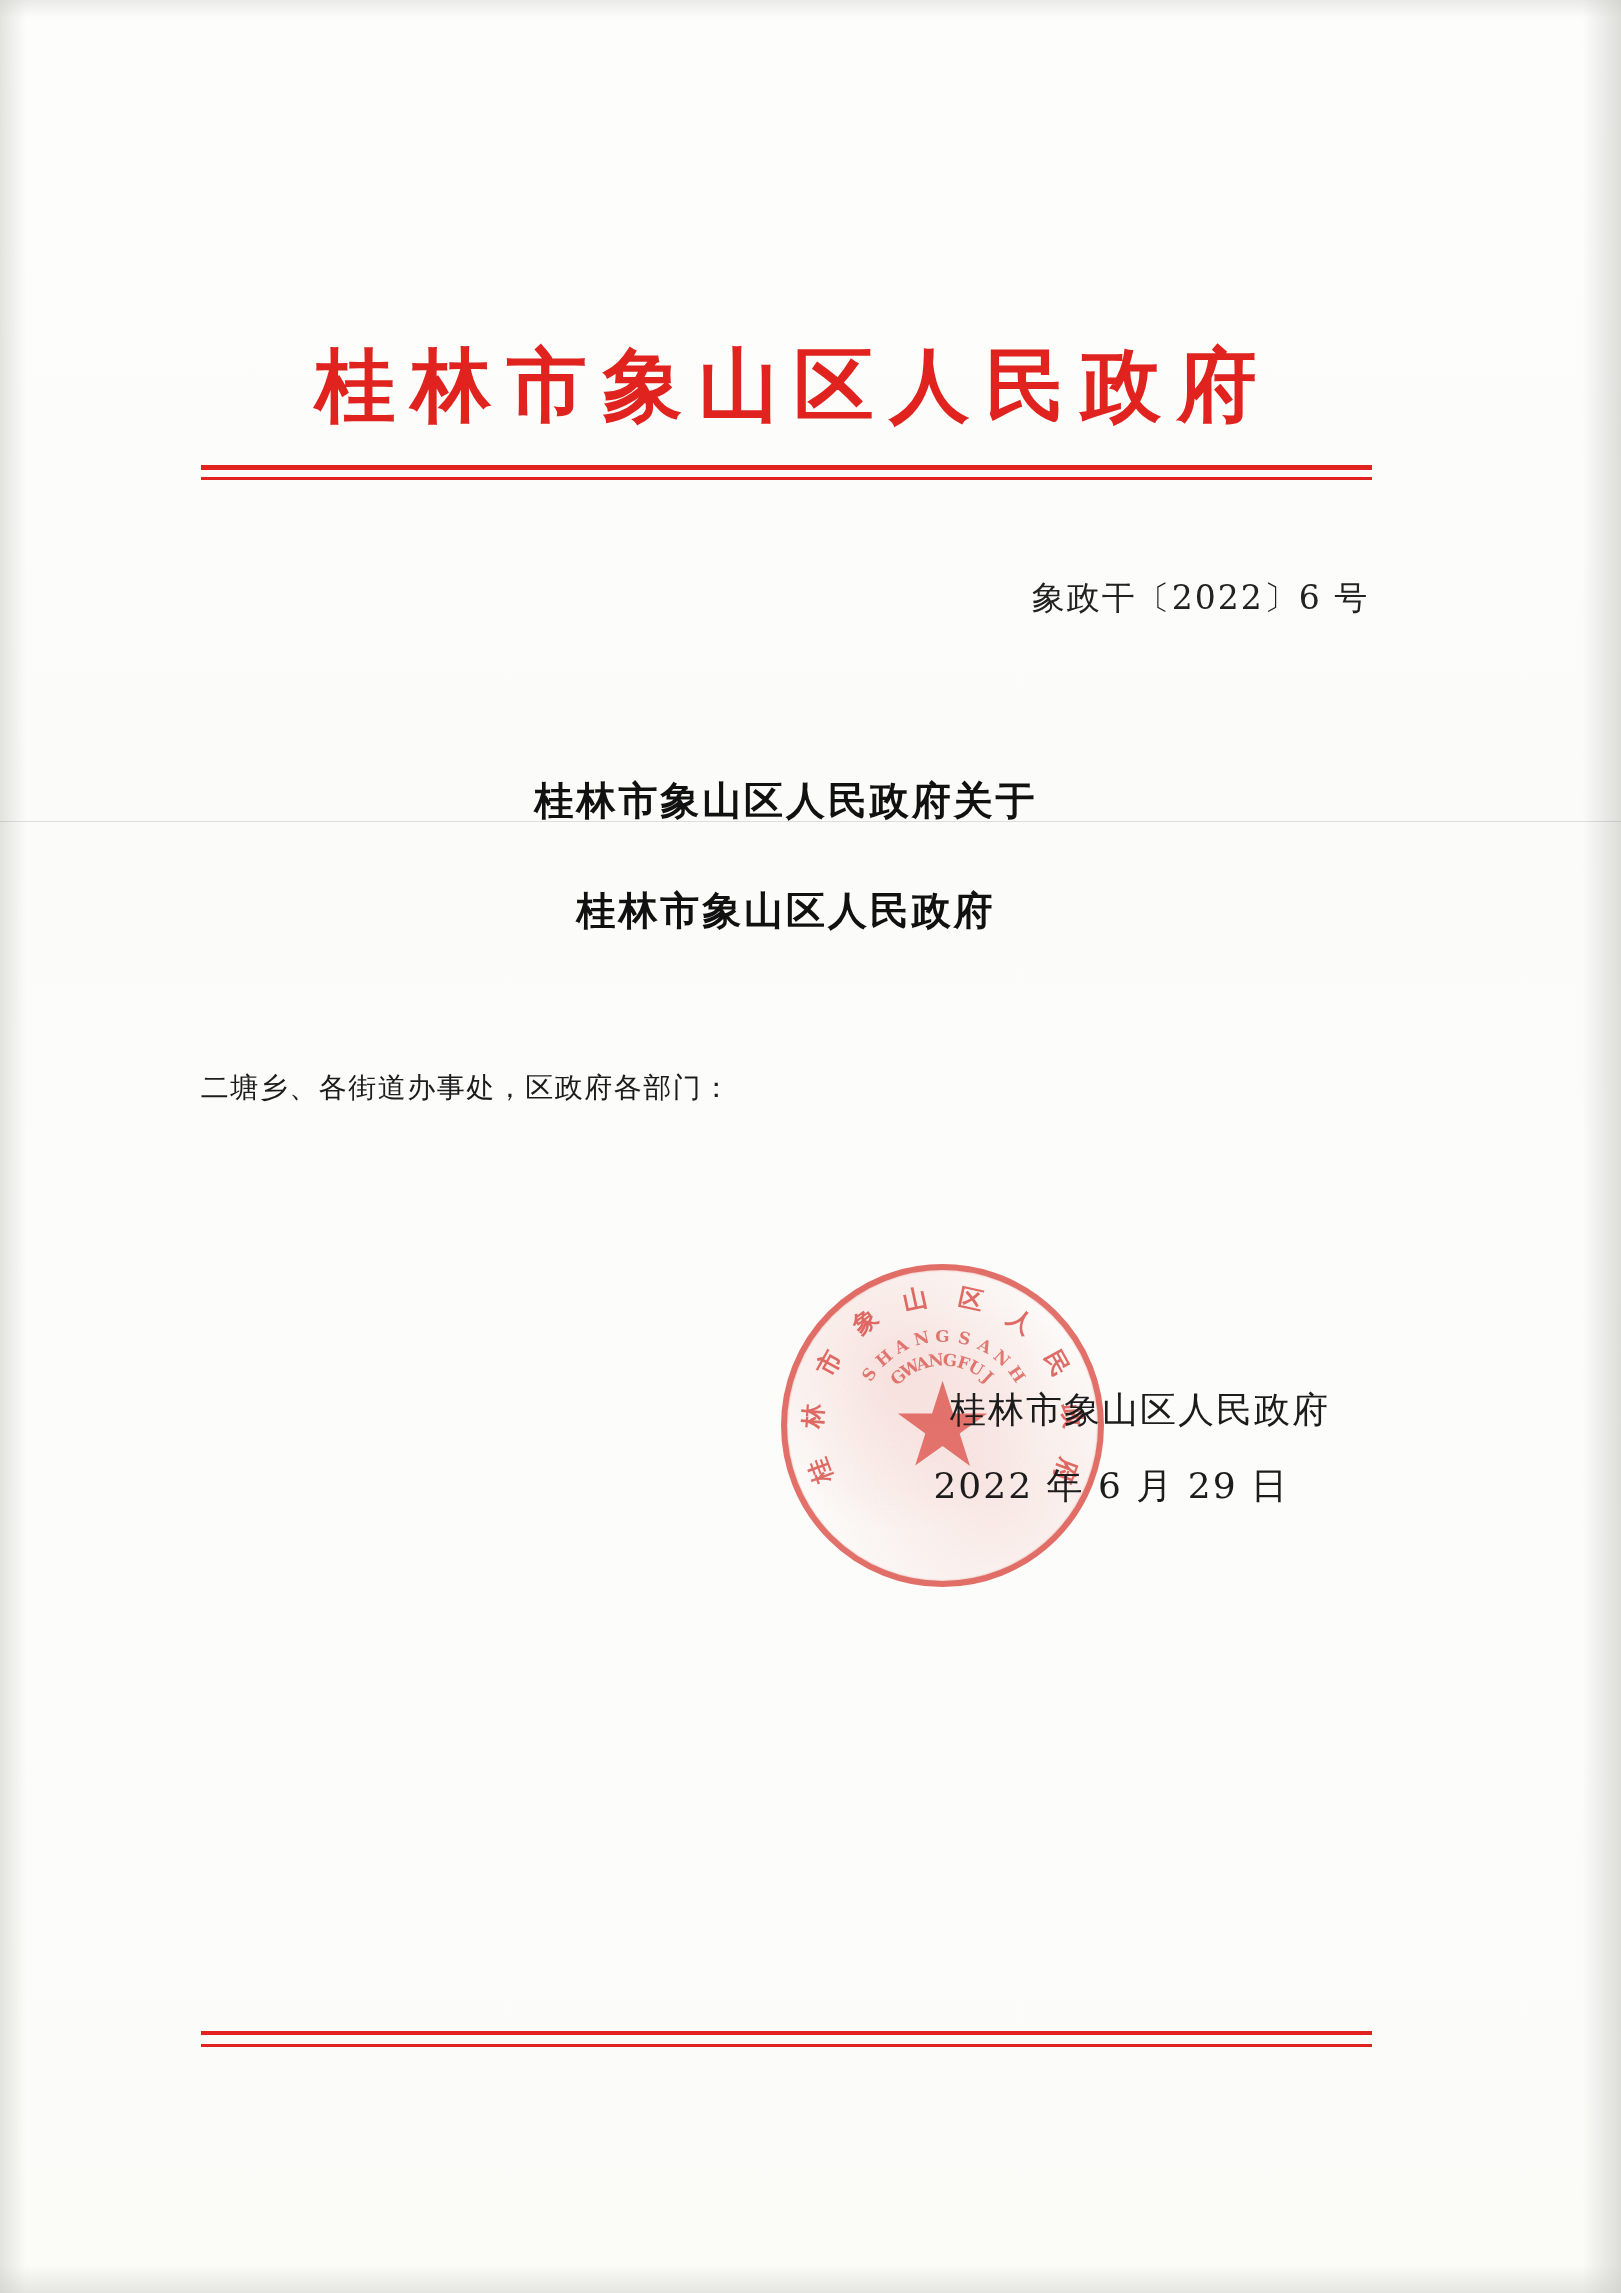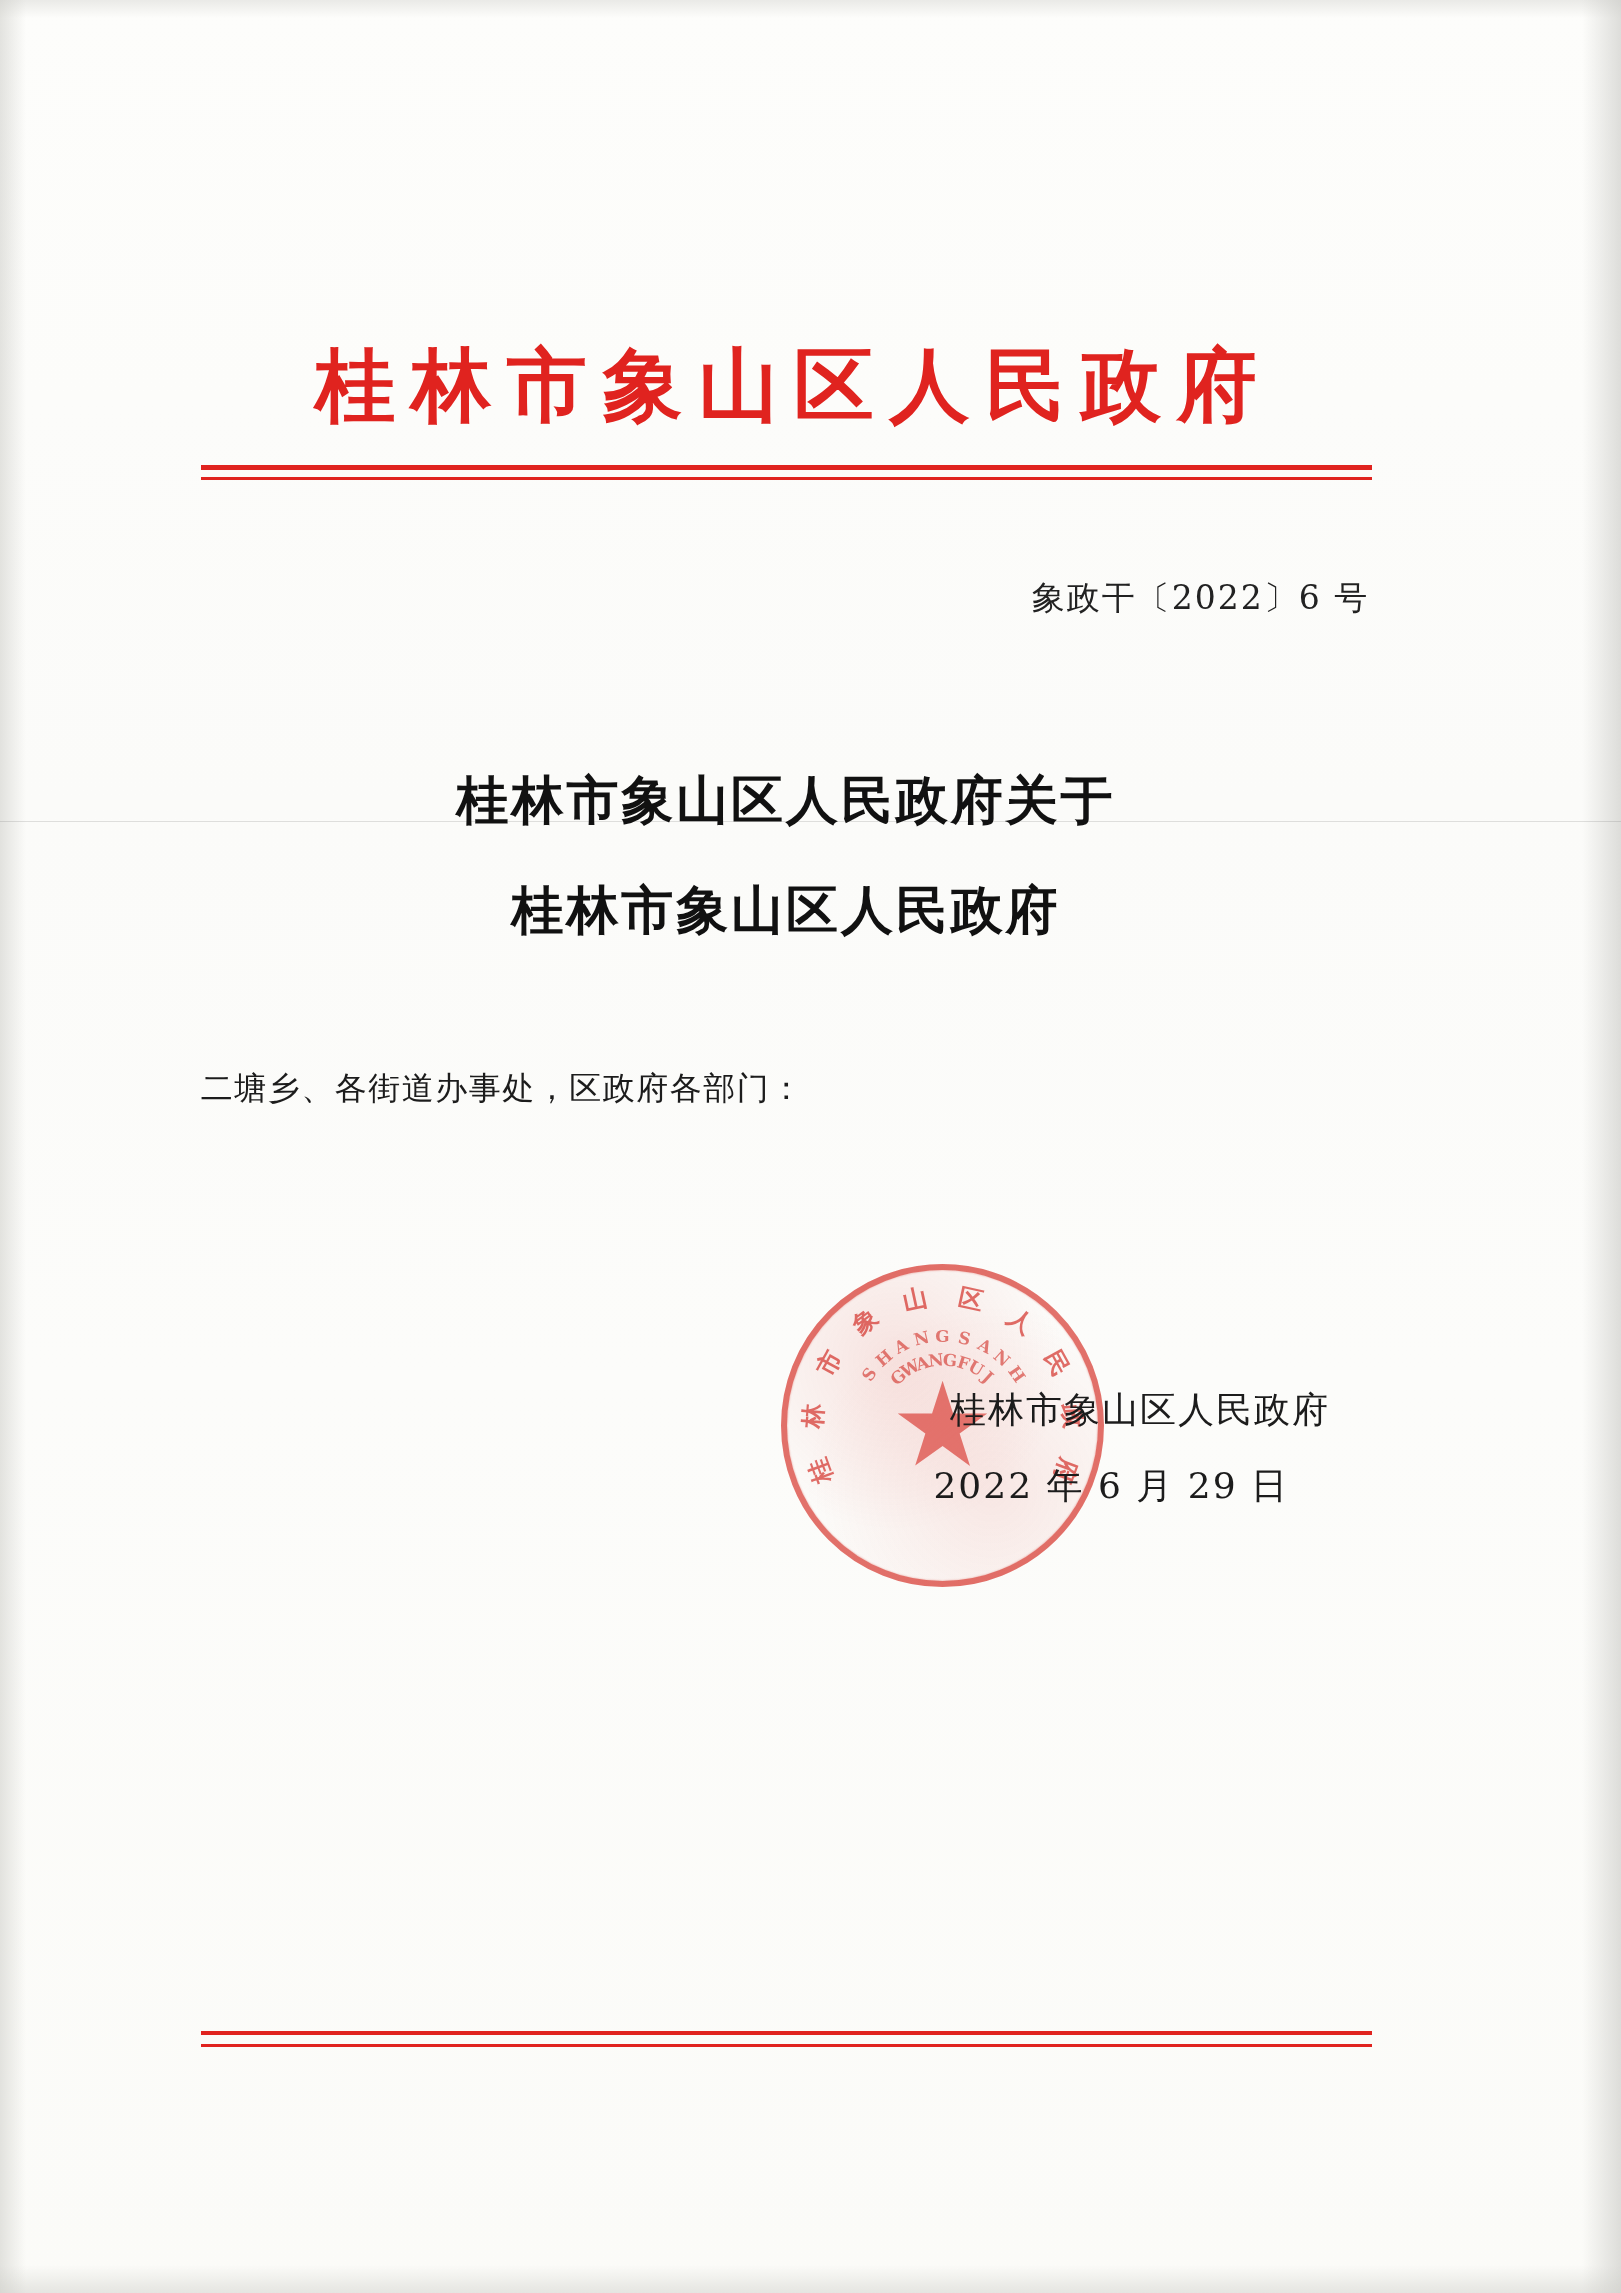--- a/index.html
+++ b/index.html
@@ -110,33 +110,33 @@
   }
 
   
   .doc-title {
     position: absolute;
     left: 0;
     top: 745px;
     width: 1186px;
     text-align: center;
     font-weight: 700;
-    font-size: 52px;
+    font-size: 39px;
     line-height: 110px;
     letter-spacing: 2.9px;
     color: #111;
   }
 
   
   .body-block {
     position: absolute;
     left: 7.8px;
     top: 1047px;
     width: 1176px;
-    font-size: 32px;
+    font-size: 28px;
     line-height: 82px;
     letter-spacing: 1.5px;
     color: #1c1c1c;
   }
   .body-line.indent {
     text-indent: 74px;
   }
 
   
   .signature {

